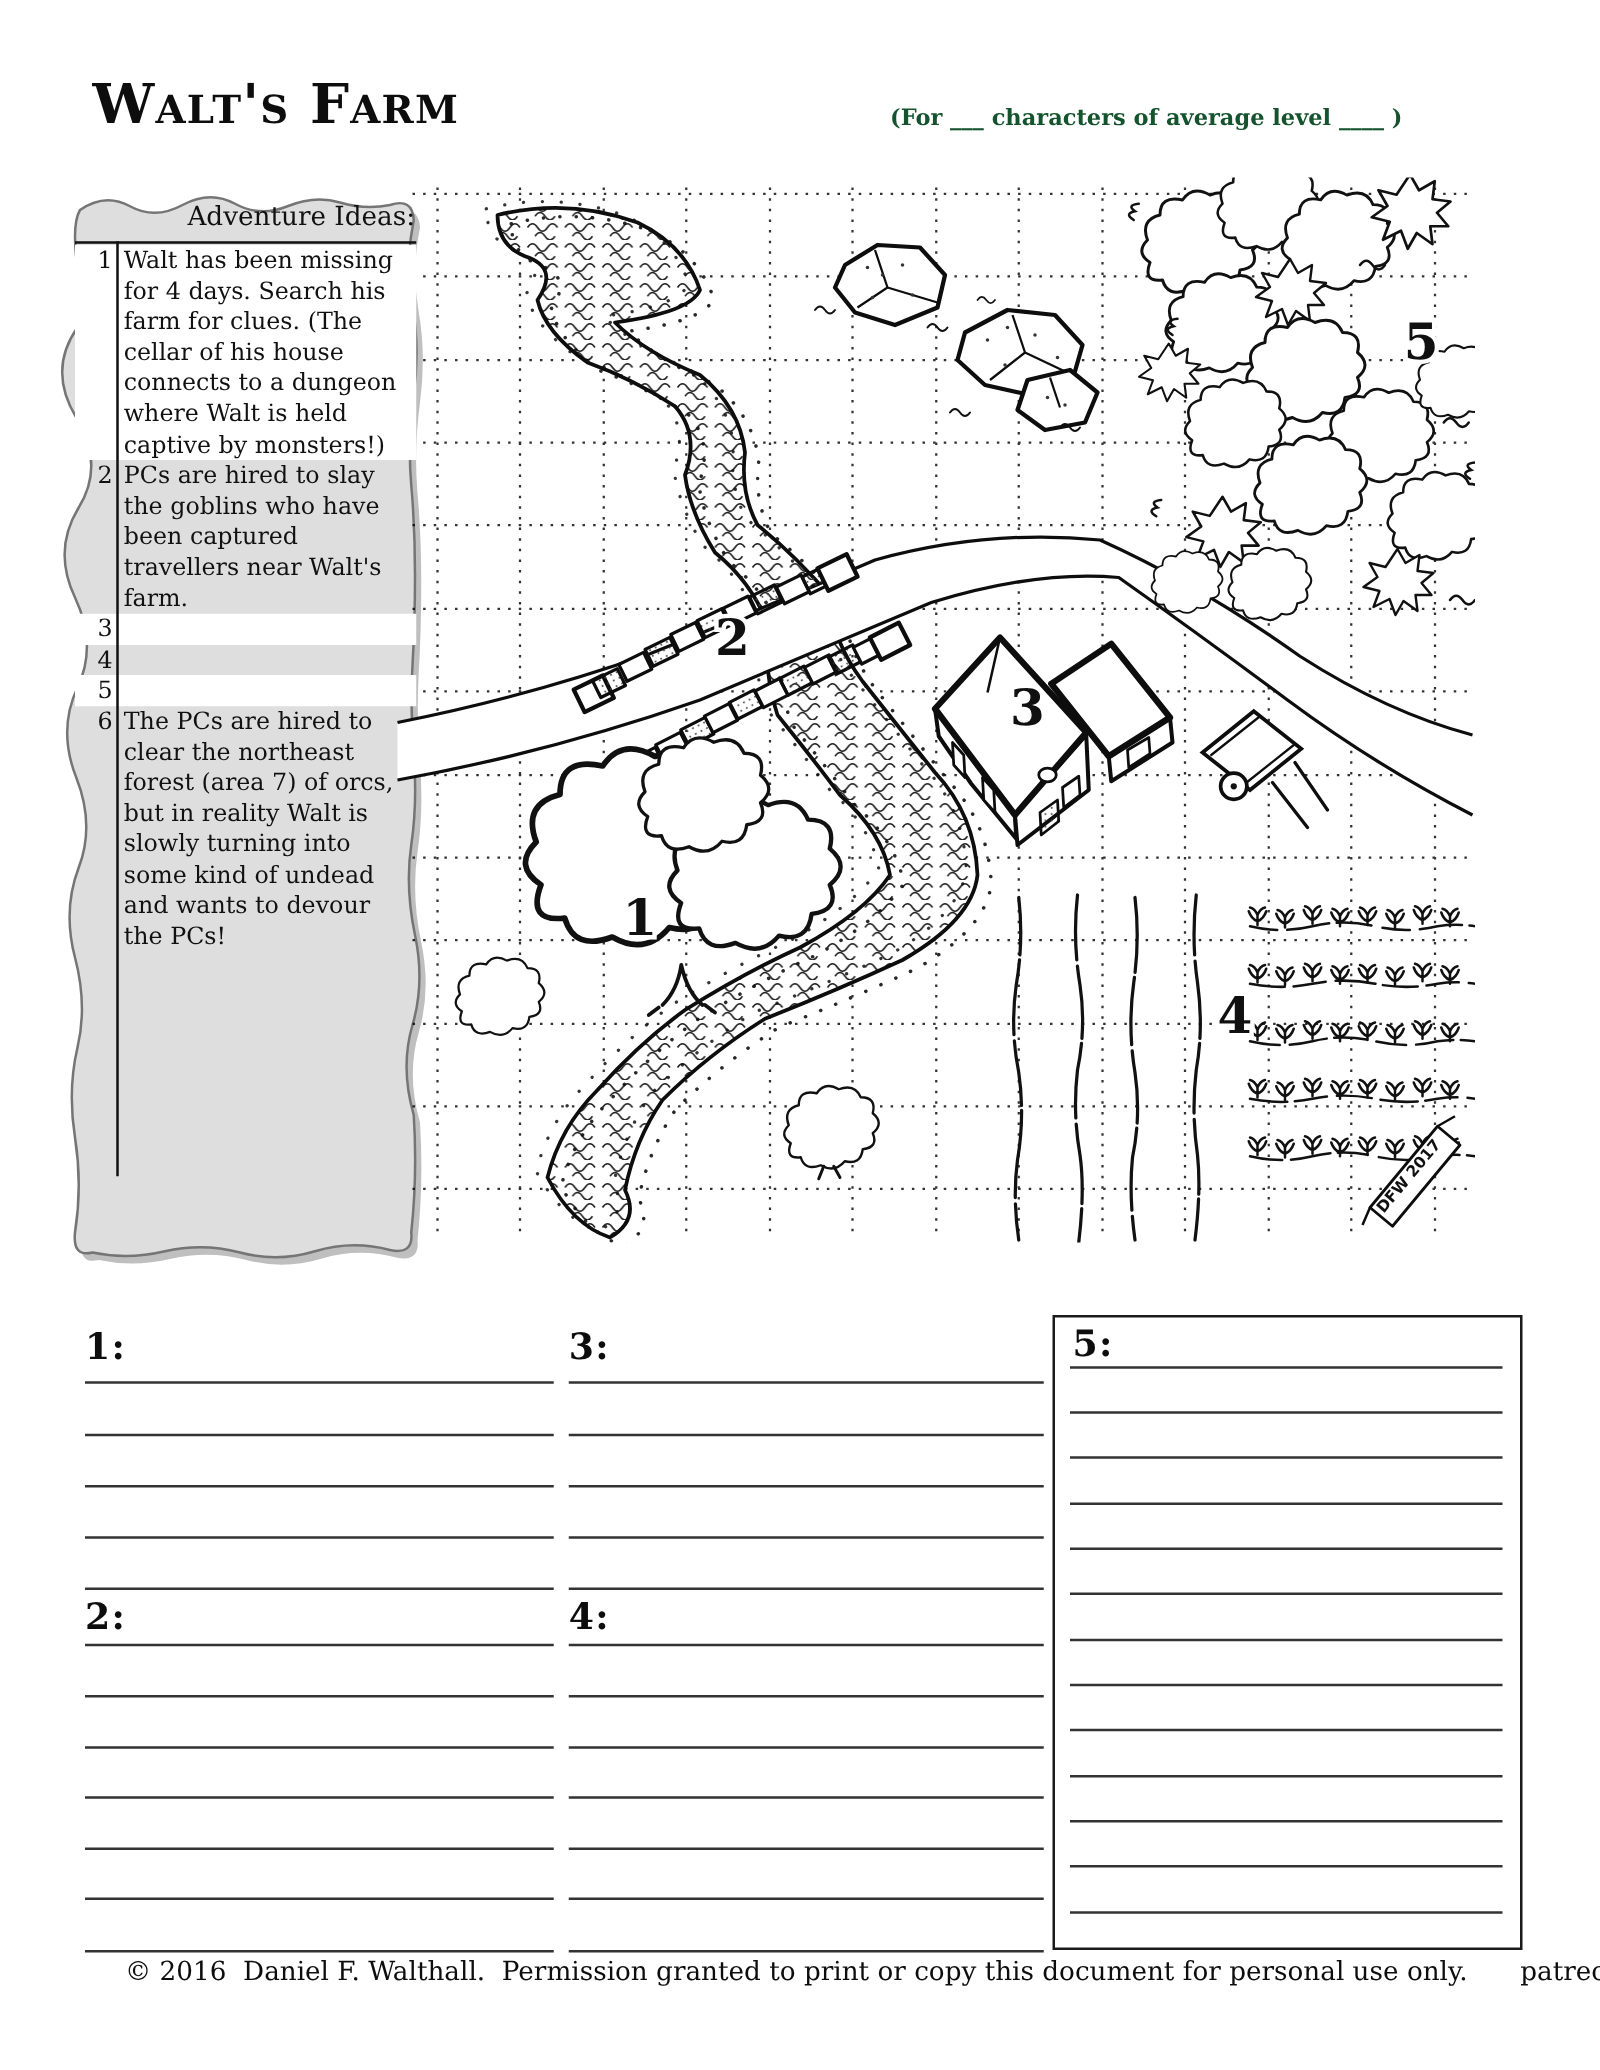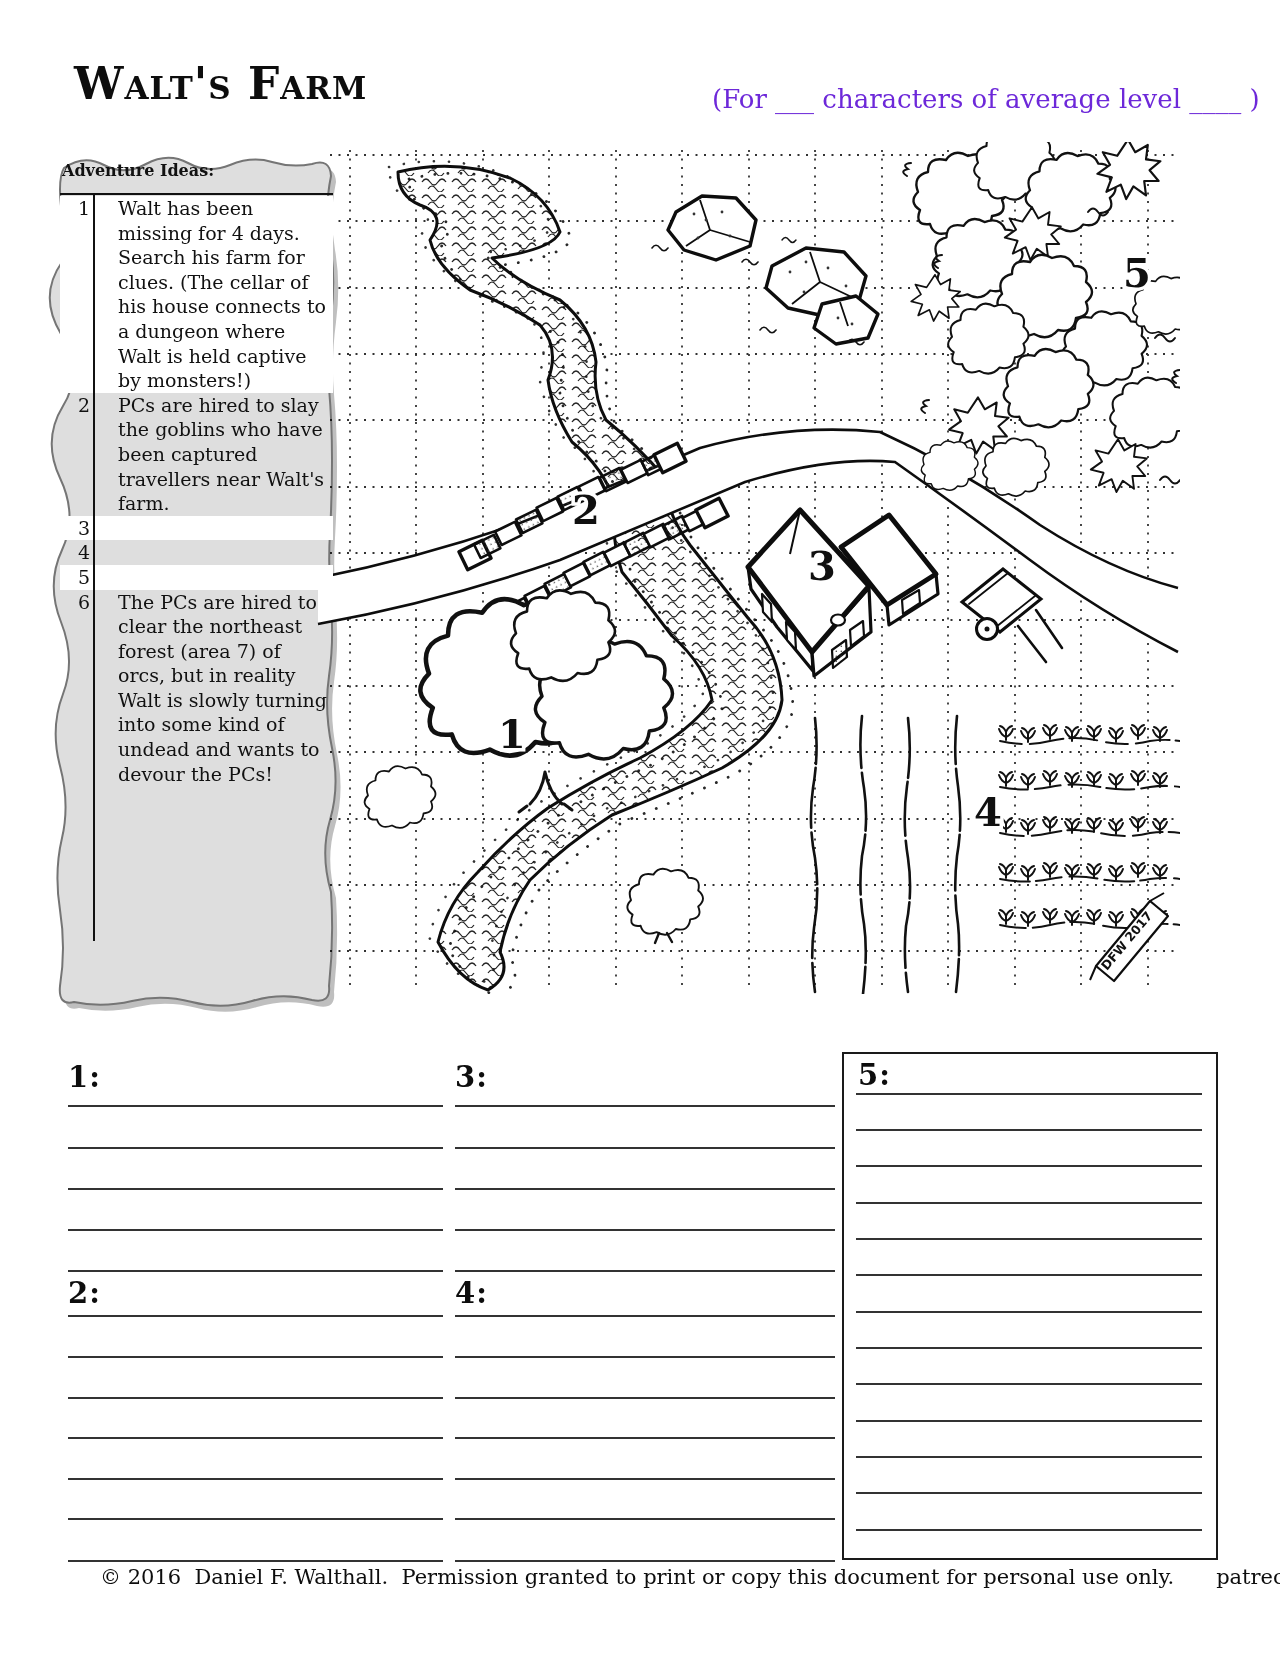--- a/index.html
+++ b/index.html
@@ -3,30 +3,30 @@
 <meta charset="utf-8">
 <style>
   html,body{margin:0;padding:0;background:#888;}
   #page{position:relative;width:1280px;height:1656px;background:#ffffff;overflow:hidden;
         font-family:"DejaVu Serif","Liberation Serif",serif;color:#111;}
   #mapsvg{position:absolute;left:0;top:0;width:1280px;height:1656px;z-index:1;}
   .abs{position:absolute;}
   .z2{z-index:2;}
   #title{left:74px;top:58px;font-size:44px;font-weight:bold;font-variant:small-caps;
          letter-spacing:1px;color:#0d0d0d;}
-  #levelnote{left:712px;top:84px;font-size:26px;color:#6d28d9;white-space:pre;}
+  #levelnote{left:712px;top:84px;font-size:18px;color:#14532d;white-space:pre;font-weight:bold;}
   
-  #sb-title{left:62px;top:161px;width:270px;text-align:left;font-size:16px;font-weight:bold;}
+  #sb-title{left:62px;top:161px;width:270px;text-align:right;font-size:21px;font-weight:normal;}
   #sb-rule{left:60px;top:193px;width:273px;border-top:2.5px solid #111;}
   #sb-divider{left:93px;top:193px;height:748px;border-left:2px solid #111;}
   #sb-items{left:60px;top:196px;width:273px;}
   .sb-row{display:flex;font-size:19px;line-height:24.6px;}
   .sb-row.alt{background:#ffffff;}
   .sb-num{width:30px;text-align:right;padding-right:5px;flex:none;}
-  .sb-text{width:224px;padding-left:23px;}
+  .sb-text{width:224px;padding-left:4px;}
   
   .sec-label{font-size:29px;font-weight:bold;letter-spacing:1px;color:#0d0d0d;}
   .ruled{border-top:2.5px solid #333;height:0;}
   #box5{left:842px;top:1052px;width:372px;height:504px;border:2.5px solid #1a1a1a;}
   #footer{left:100px;top:1565px;font-size:21px;color:#0d0d0d;white-space:pre;}
   #footer .site{margin-left:42px;}
   .maplabel{font:bold 40px "DejaVu Serif",serif;fill:#101010;stroke:#ffffff;stroke-width:7px;
             paint-order:stroke;text-anchor:middle;}
   .sig{font:bold 12.5px "DejaVu Sans",sans-serif;fill:#101010;}
 </style>

